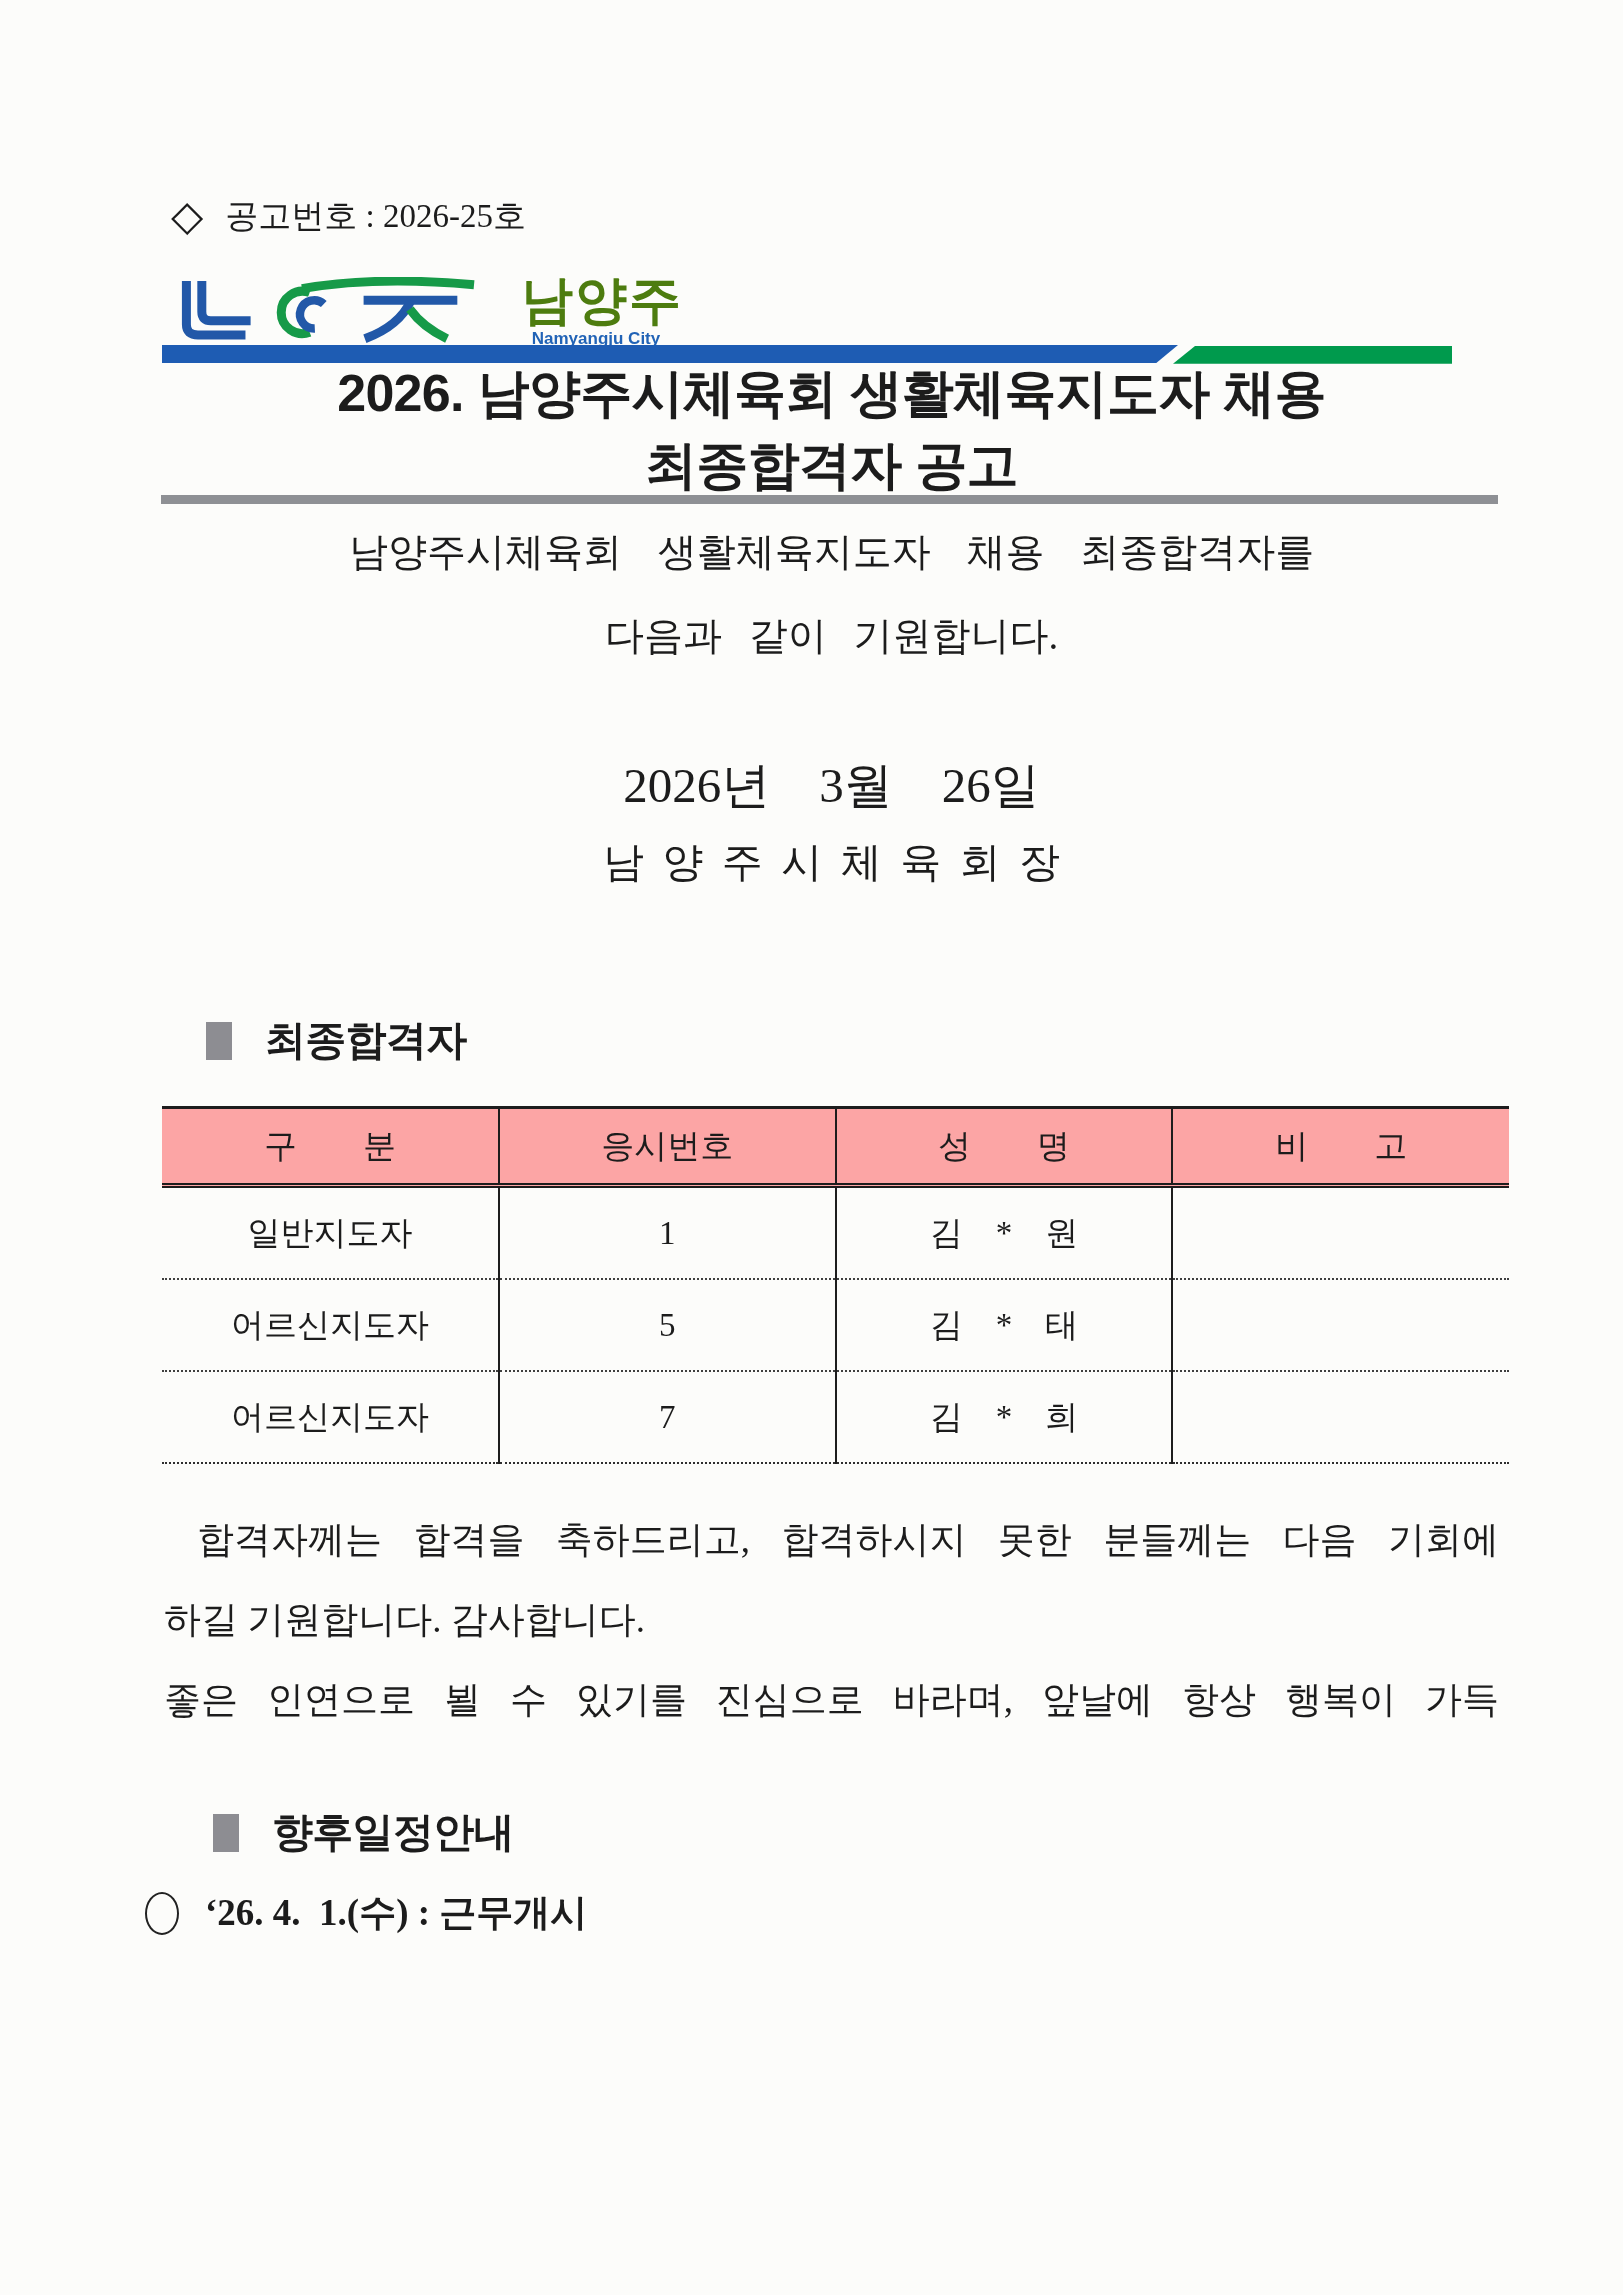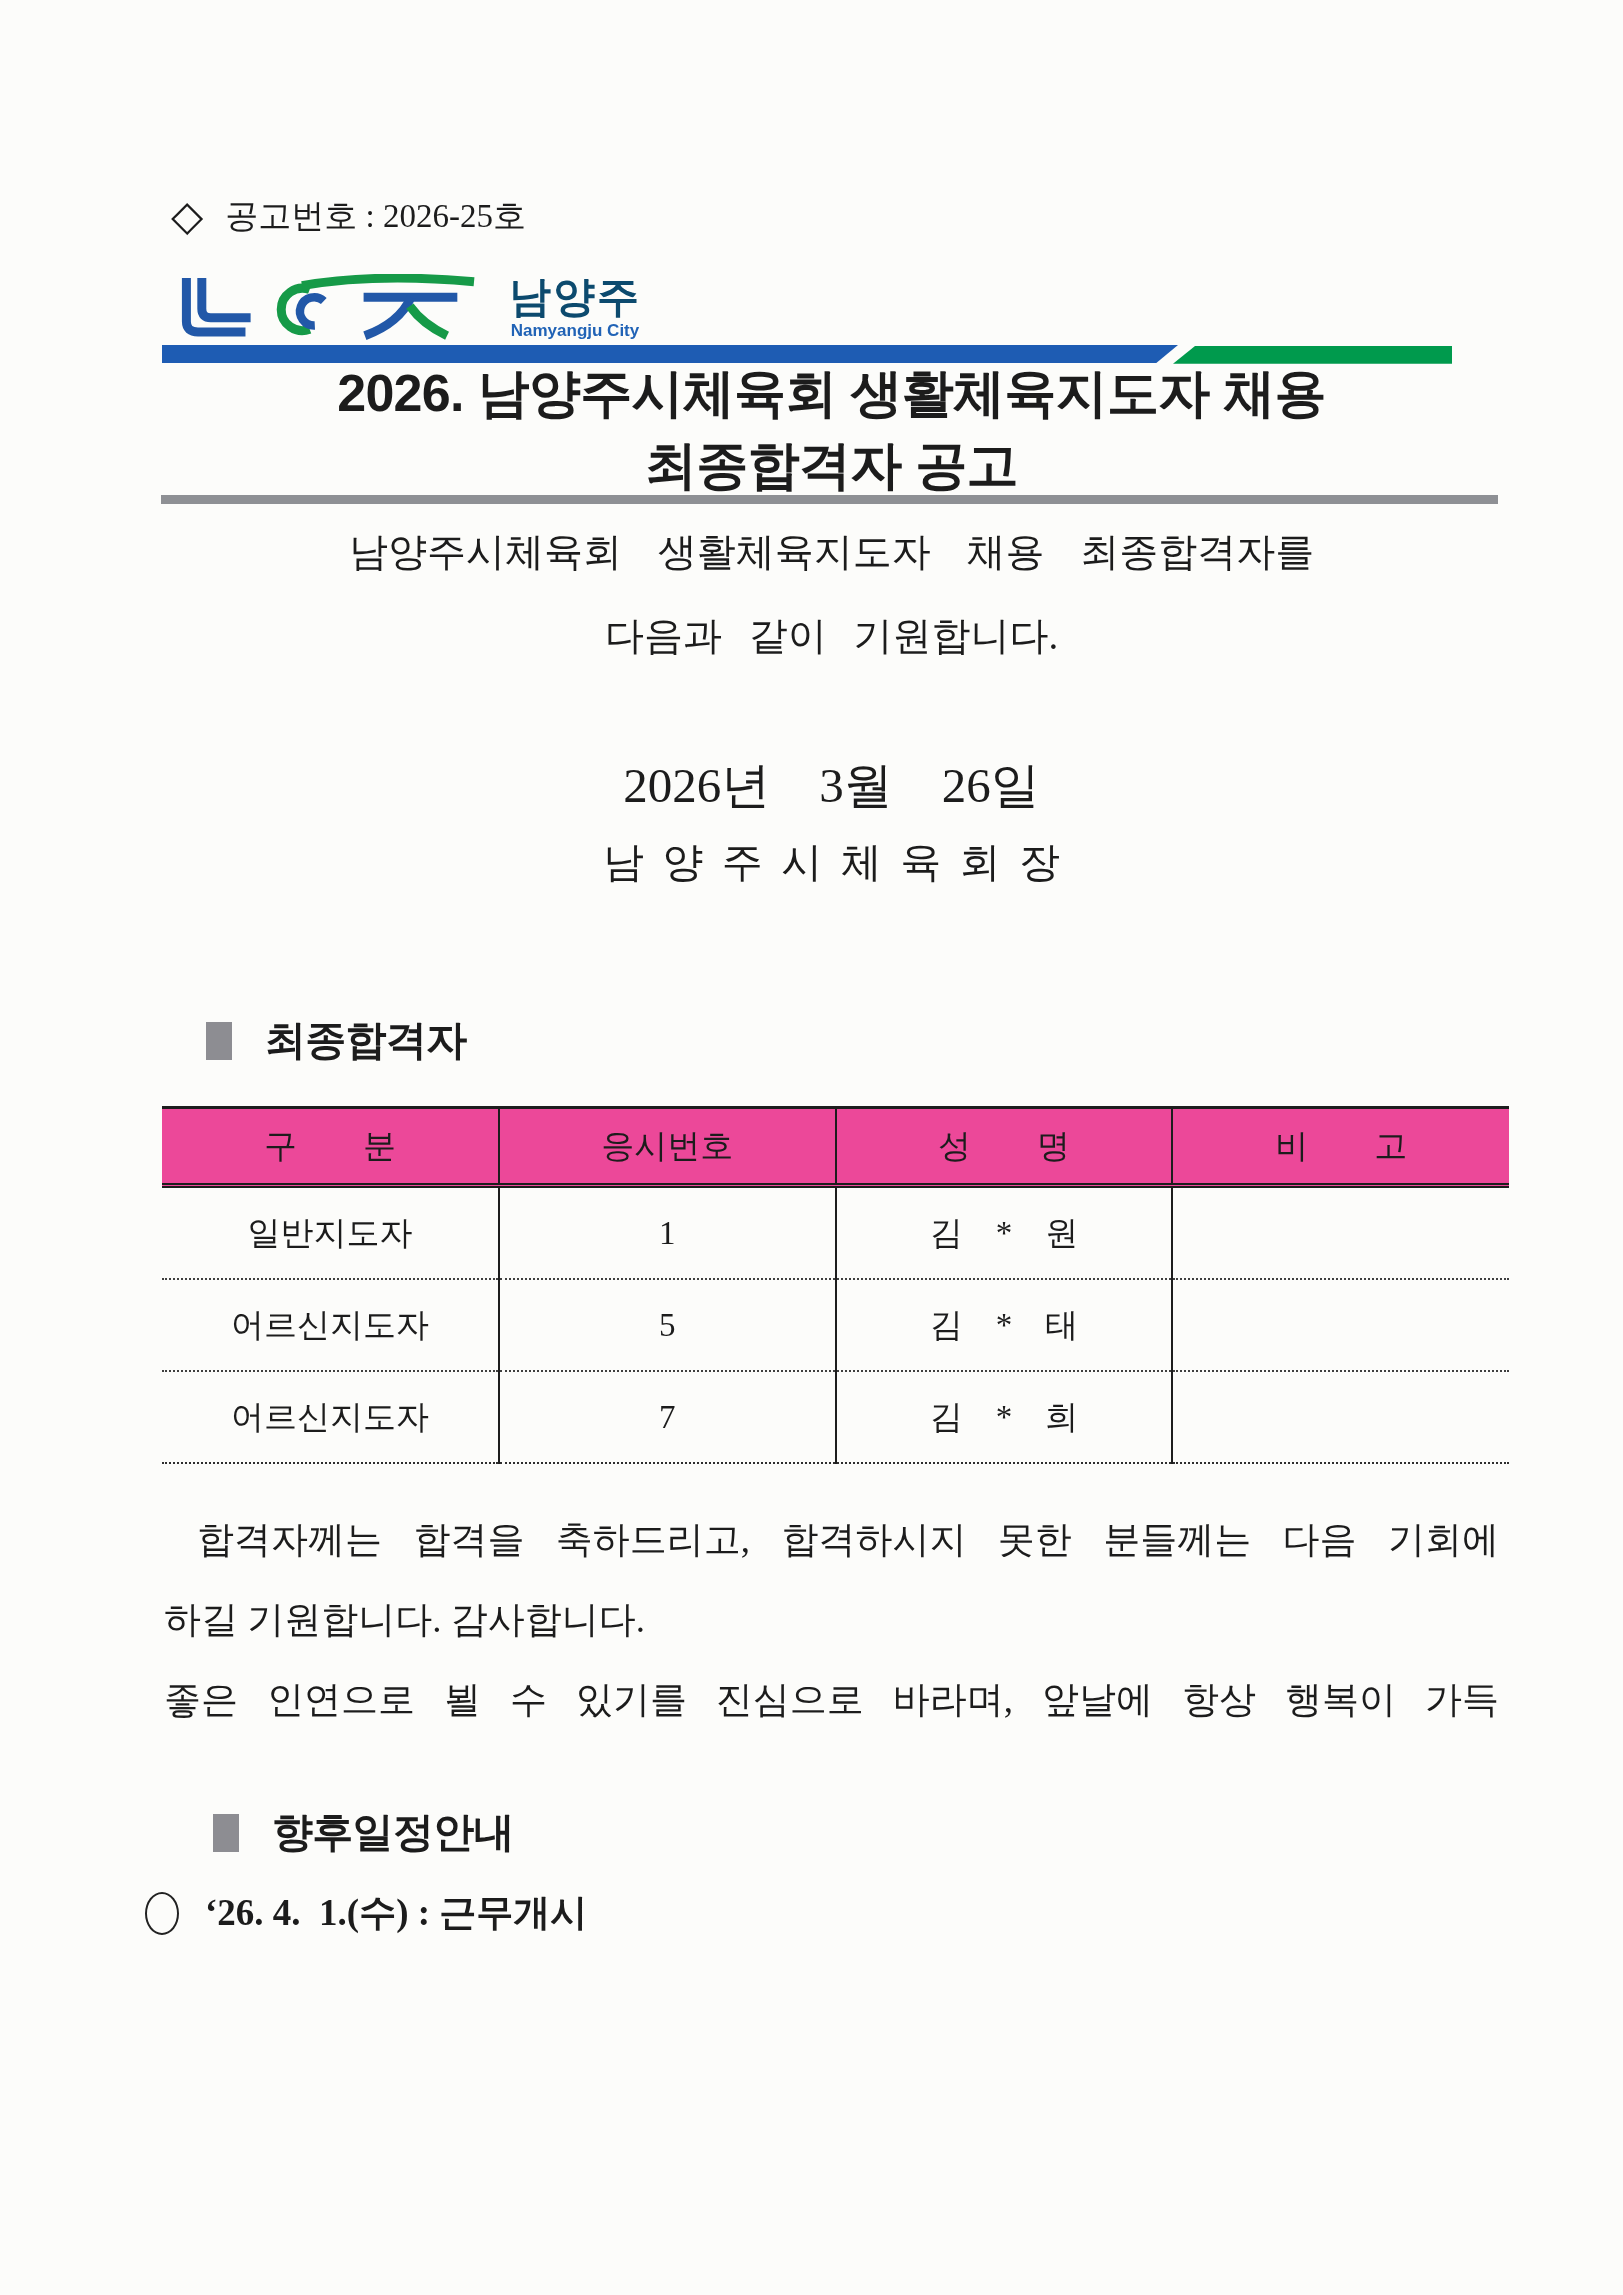--- a/index.html
+++ b/index.html
@@ -21,21 +21,21 @@
   .diamond{font-size:42px;line-height:1;font-weight:400;transform:translateY(-1.3px);}
   
   .logo{
     position:absolute;left:171px;top:274px;
     display:flex;align-items:center;gap:17px;
   }
   .logo-mark{display:block;}
   .logo-text{display:flex;flex-direction:column;line-height:1;}
   .logo-kr{
     font-family:"Liberation Sans","DejaVu Sans",sans-serif;
-    font-weight:800;font-size:42px;letter-spacing:2px;color:#0c4a6e;
+    font-weight:800;font-size:52px;letter-spacing:2px;color:#4d7c0f;margin-left:12px;
   }
   .logo-en{
     font-family:"Liberation Sans","DejaVu Sans",sans-serif;
     font-weight:700;font-size:17px;color:#2163b6;margin-top:3.9px;letter-spacing:0px;text-align:center;
   }
   
   .band-blue{
     position:absolute;left:162px;top:345px;width:1016px;height:18.3px;
     clip-path:polygon(0 0,100% 0,calc(100% - 22px) 100%,0 100%);
   }
@@ -75,21 +75,21 @@
   .sq-bullet{display:inline-block;width:26px;height:38px;background:#8d8d92;}
   .section-title{font-size:41px;font-weight:900;letter-spacing:-0.7px;}
   
   .result-table{
     position:absolute;left:162px;top:1106px;width:1347px;
     border-collapse:collapse;table-layout:fixed;
     border-top:3.3px solid #1d1d1d;
     border-bottom:2.6px dotted #2e2e2e;
   }
   .result-table th{
-    background:#ec4899;height:72px;
+    background:#fca5a5;height:72px;
     border-bottom:5.9px double #1d1d1d;
     font-weight:normal;
   }
   .result-table td{height:88px;}
   .result-table tbody tr + tr td{border-top:2px dotted #3f3f3f;}
   .result-table th:not(:last-child),
   .result-table td:not(:last-child){border-right:2px solid #1d1d1d;}
   .result-table th,.result-table td{
     font-size:33px;text-align:center;vertical-align:middle;white-space:pre;
     font-family:"Liberation Serif","DejaVu Serif",serif;

